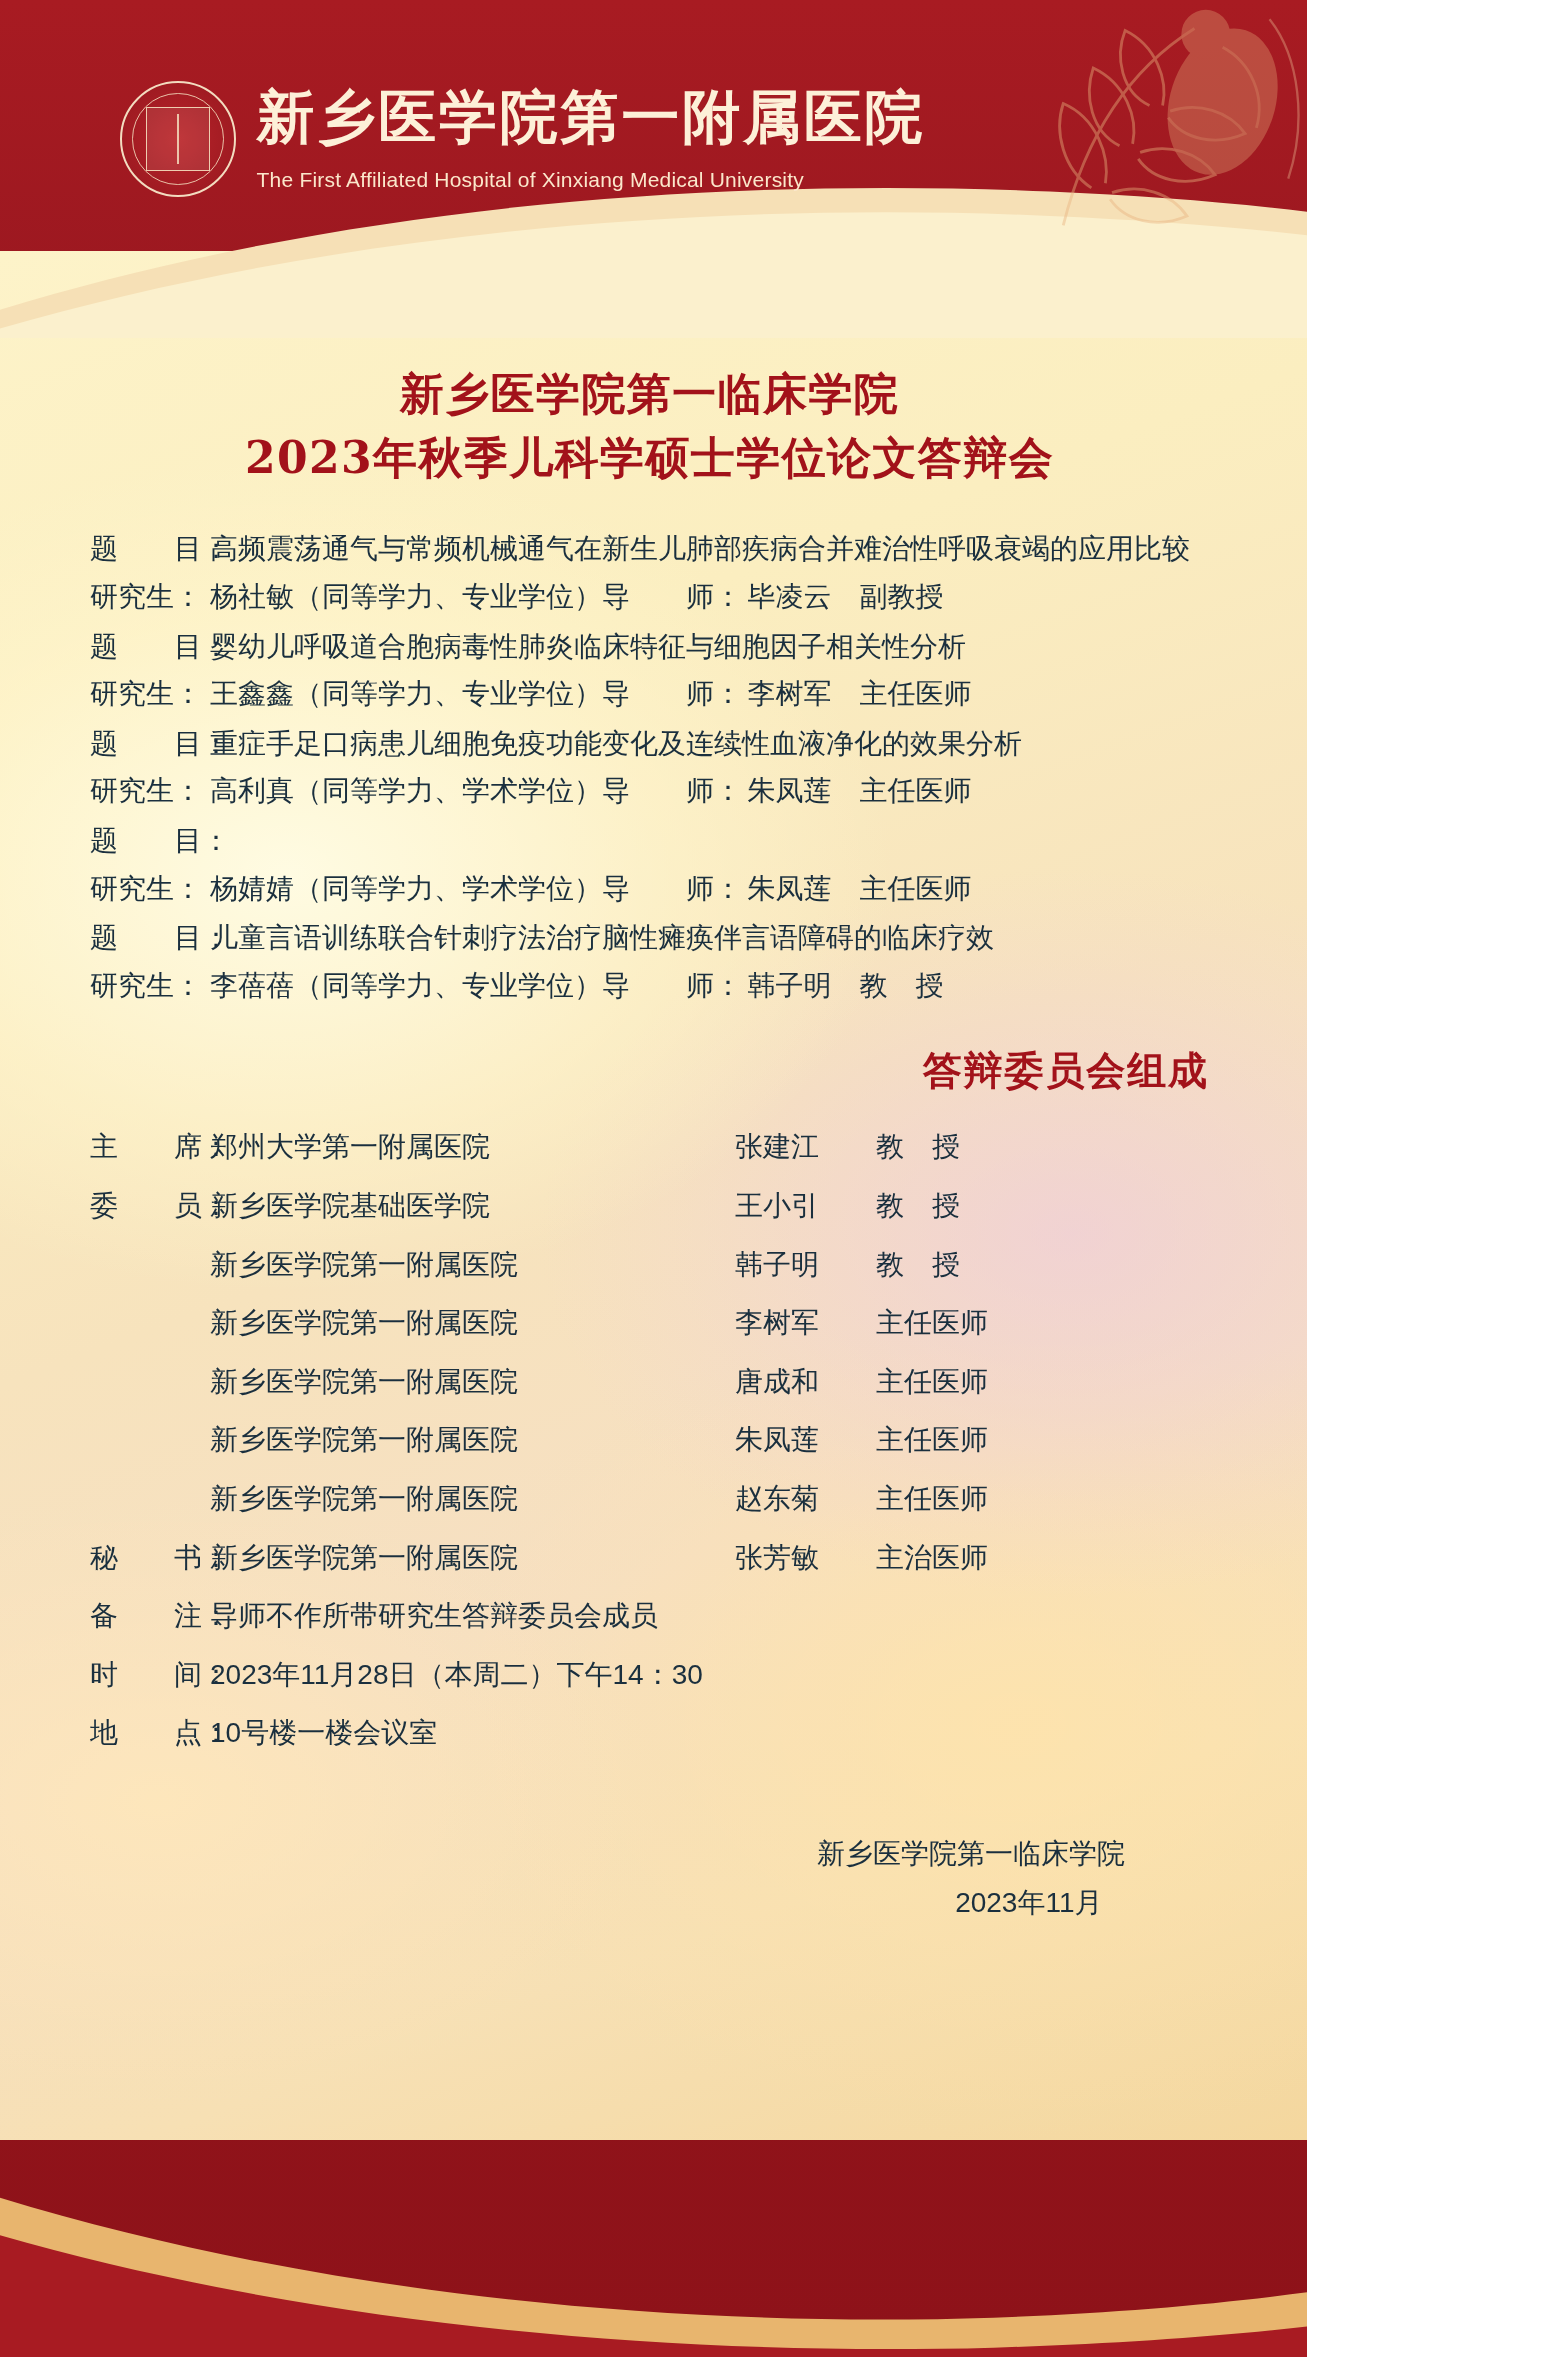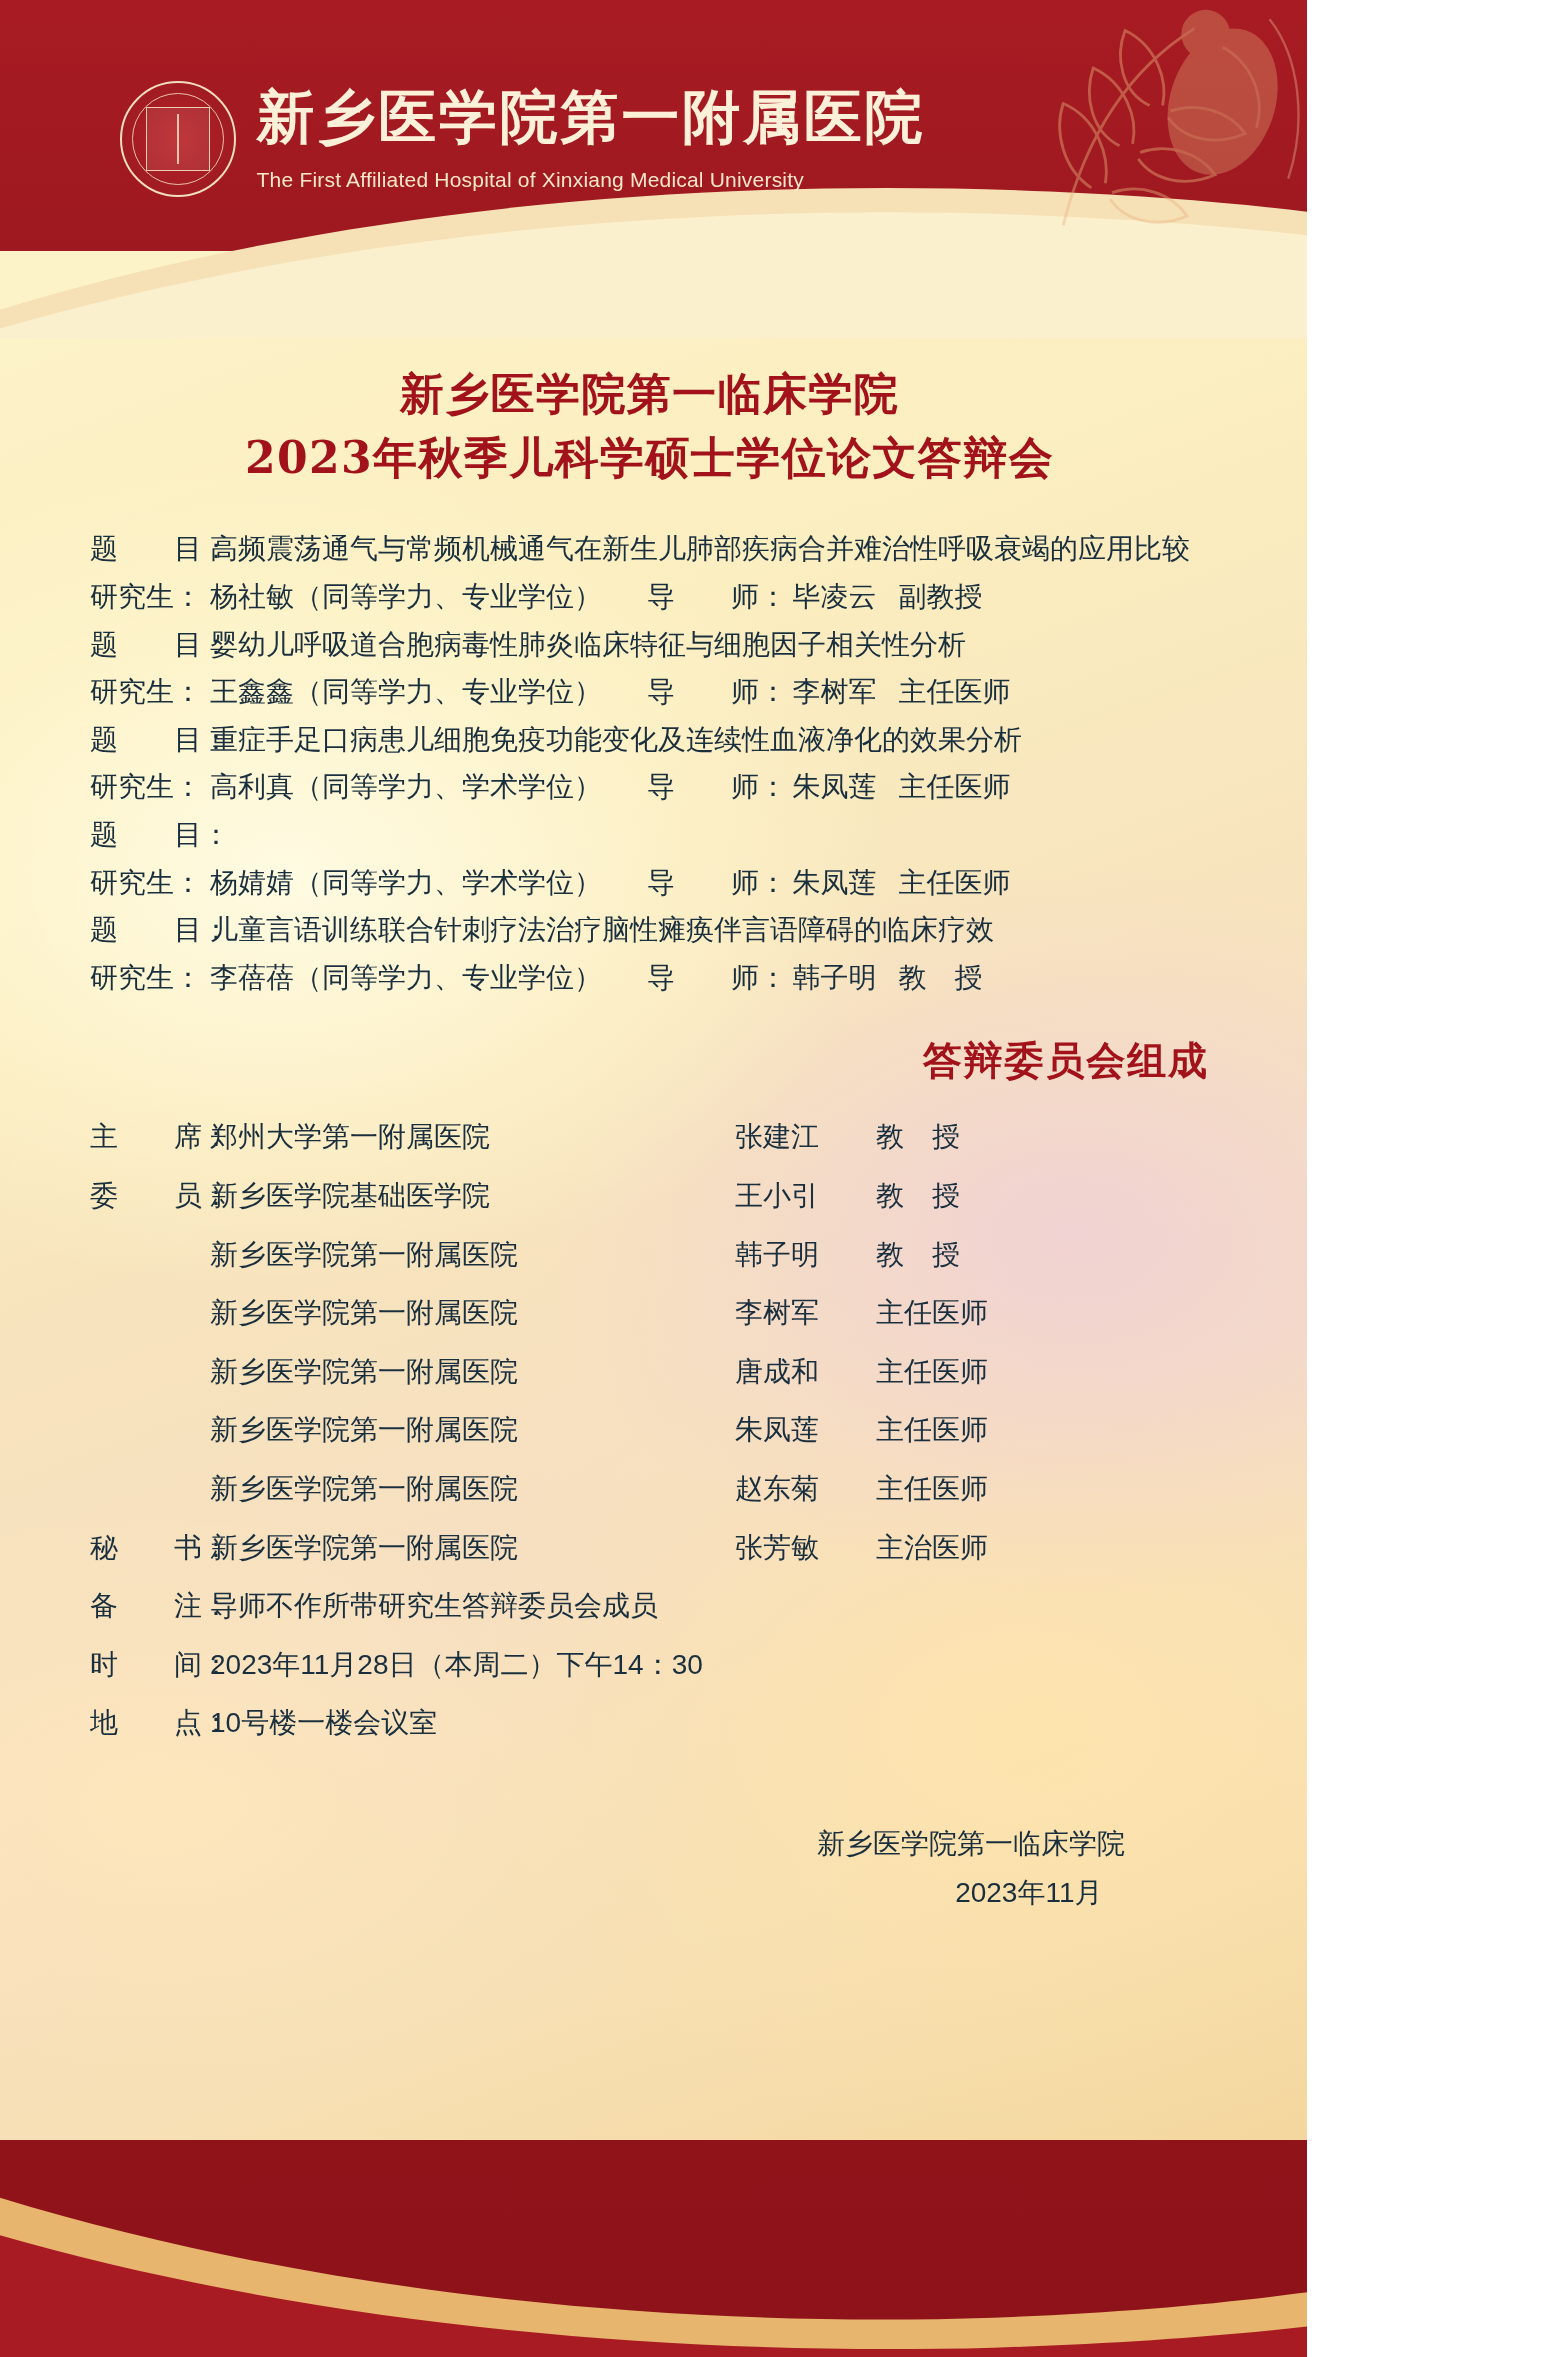--- a/index.html
+++ b/index.html
@@ -158,28 +158,28 @@
   }
   .lbl {
     flex: 0 0 auto;
     width: 120px;
     letter-spacing: 0px;
   }
   .val {
     flex: 0 0 auto;
   }
   .row .adv-label {
-    margin-left: 45px;
     flex: 0 0 auto;
   }
   .row .adv-name {
     margin-left: 5.6px;
   }
   .row .adv-title {
-    margin-left: 22px;
+    margin-left: 28px;
+    font-family: Liberation Mono, monospace;
   }
 
   .section-title {
     text-align: right;
     color: #a2121a;
     font-weight: bold;
     font-size: 39px;
     letter-spacing: 1.9px;
     margin: 32px 0 20.6px 0;
     font-family: "DejaVu Serif", "Liberation Serif", serif;

